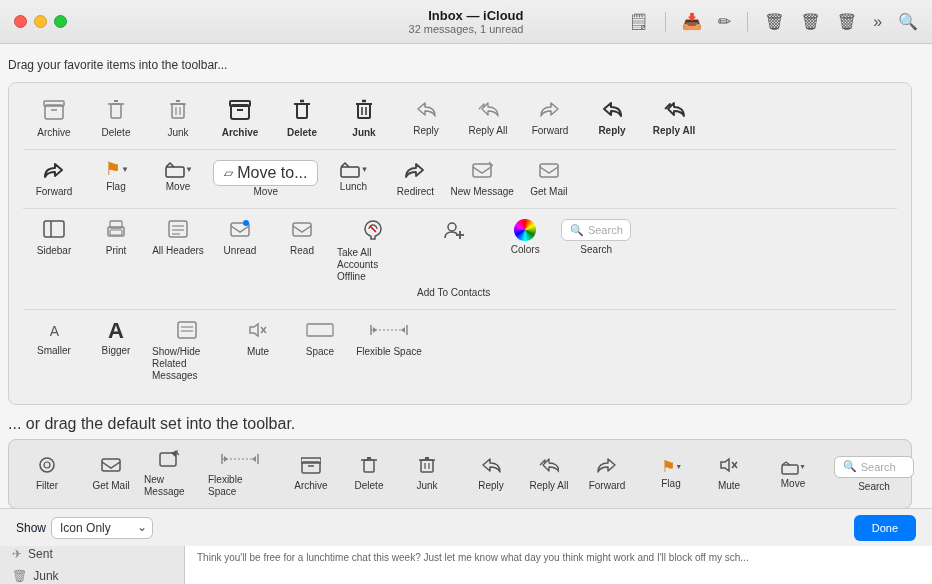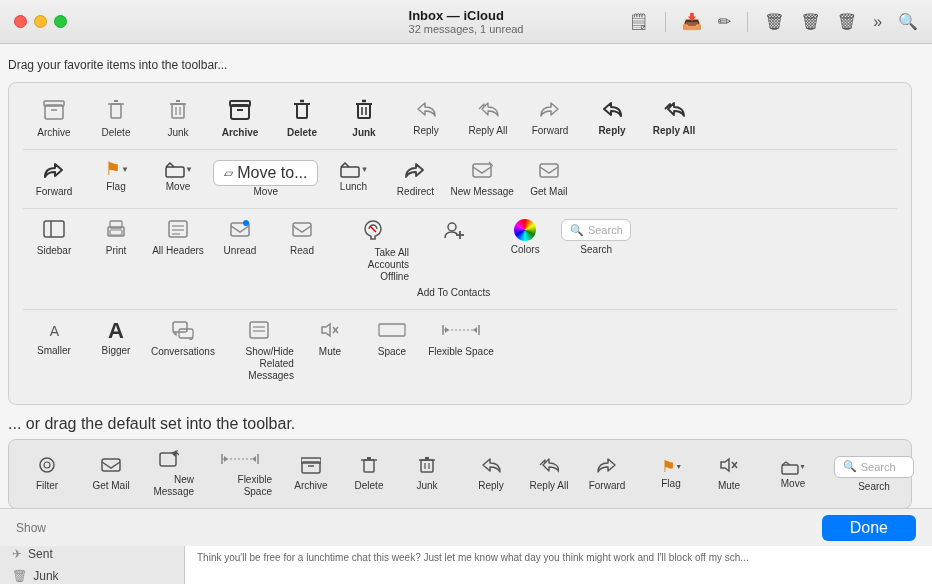--- a/index.html
+++ b/index.html
@@ -32,21 +32,21 @@
       height: 13px;
       border-radius: 50%;
     }
     .tl-close { background: #ff5f57; border: 1px solid #e0443e; }
     .tl-min { background: #febc2e; border: 1px solid #d4a025; }
     .tl-max { background: #28c840; border: 1px solid #1aab29; }
     .titlebar-center {
       position: absolute;
       left: 50%;
       transform: translateX(-50%);
-      text-align: left;
+      text-align: right;
     }
     .titlebar-title {
       font-size: 13px;
       font-weight: 600;
       color: #1a1a1a;
     }
     .titlebar-subtitle {
       font-size: 11px;
       color: #666;
     }
@@ -104,21 +104,21 @@
     }
     .tool-icon {
       font-size: 20px;
       color: #444;
       margin-bottom: 3px;
       line-height: 1;
     }
     .tool-label {
       font-size: 10px;
       color: #333;
-      text-align: right;
+      text-align: left;
       line-height: 1.2;
     }
 
     
     .row-sep {
       height: 1px;
       background: #d8d8d8;
       margin: 4px 0;
     }
 
@@ -186,21 +186,21 @@
       display: flex;
       align-items: center;
       padding: 0 16px;
       position: absolute;
       bottom: 38px;
       left: 0;
       right: 0;
     }
     .show-label {
       font-size: 12px;
-      color: #737373;
+      color: #0f172a;
       margin-right: 5px;
     }
     .show-select {
       background: #fff;
       border: 1px solid #c0c0c0;
       border-radius: 6px;
       font-size: 12px;
       padding: 2px 20px 2px 8px;
       color: #333;
       appearance: none;
@@ -222,23 +222,23 @@
       font-size: 12px;
       color: #555;
       pointer-events: none;
     }
     .done-btn {
       margin-left: auto;
       background: #007aff;
       color: #fff;
       border: none;
       border-radius: 6px;
-      font-size: 16px;
+      font-size: 11px;
       font-weight: 500;
-      padding: 4px 28px;
+      padding: 4px 18px;
       cursor: pointer;
       height: 26px;
     }
 
     
     .mail-bg {
       position: absolute;
       bottom: 0;
       left: 0;
       right: 0;
@@ -623,31 +623,20 @@
       <div class="tool-item">
         <div class="tool-icon" style="font-size:14px;font-weight:400;color:#555;line-height:1.6;letter-spacing:-1px;">A</div>
         <div class="tool-label">Smaller</div>
       </div>
 
       <div class="tool-item">
         <div class="tool-icon" style="font-size:22px;font-weight:600;color:#333;line-height:1;">A</div>
         <div class="tool-label">Bigger</div>
       </div>
 
-      <div class="tool-item">
-        <div class="tool-icon">
-          <svg width="22" height="20" viewBox="0 0 22 20" fill="none">
-              <rect x="1" y="2" width="14" height="10" rx="2" stroke="#888" stroke-width="1.5"></rect>
-              <path d="M1 12 L4 15 L4 12" stroke="#888" stroke-width="1.3" fill="none"></path>
-              <rect x="7" y="9" width="14" height="9" rx="2" stroke="#888" stroke-width="1.3"></rect>
-              <path d="M21 18 L18 21 L18 18" stroke="#888" stroke-width="1.2" fill="none"></path>
-            </svg>
-        </div>
-        <div class="tool-label">Conversations</div>
-      </div>
 
       <div class="tool-item" style="min-width:80px;">
         <div class="tool-icon">
           <svg width="22" height="20" viewBox="0 0 22 20" fill="none">
               <rect x="2" y="2" width="18" height="16" rx="2" stroke="#888" stroke-width="1.5"></rect>
               <line x1="5" y1="7" x2="17" y2="7" stroke="#888" stroke-width="1.2"></line>
               <line x1="5" y1="11" x2="17" y2="11" stroke="#888" stroke-width="1.2"></line>
             </svg>
         </div>
         <div class="tool-label" style="max-width:70px;">Show/Hide Related Messages</div>
@@ -840,20 +829,27 @@
         <span style="font-size:11px;color:#888;">🔍</span>
         <span style="font-size:11px;color:#aaa;">Search</span>
       </div>
       <div class="tool-label" style="margin-top:3px;">Search</div>
     </div>
   </div>
 </div>
 
 <div class="bottom-strip">
   <span class="show-label">Show</span>
+  <div class="show-select-wrap">
+    <select class="show-select">
+      <option>Icon Only</option>
+      <option>Icon and Text</option>
+      <option>Text Only</option>
+    </select>
+  </div>
   <button class="done-btn">Done</button>
 </div>
 
 <div class="mail-bg">
   <div class="mail-sidebar">
     <div class="mail-sidebar-item">
       <span style="color:#888;">✈</span>
       <span>Sent</span>
     </div>
     <div class="mail-sidebar-item">

